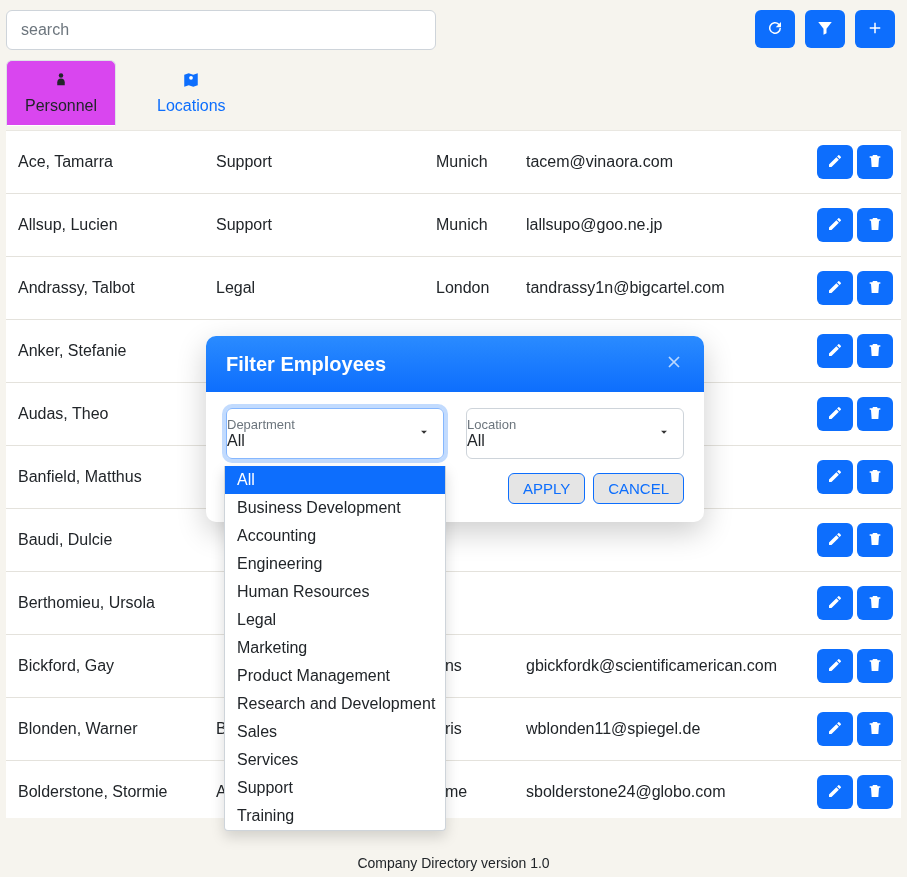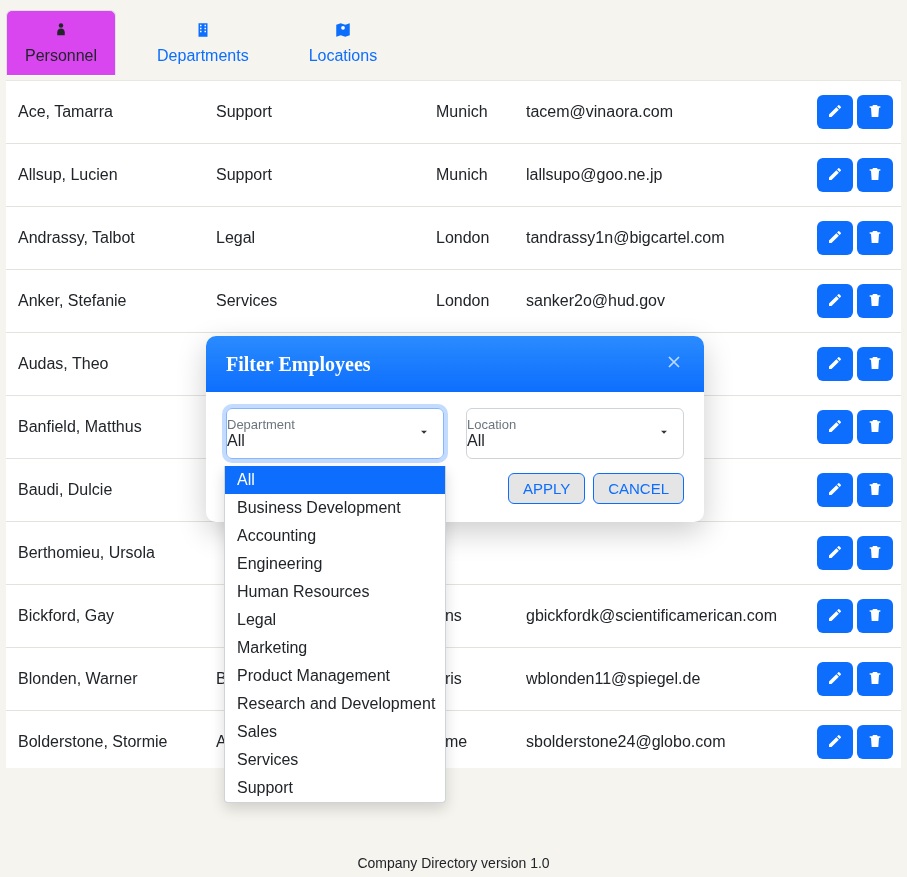--- a/index.html
+++ b/index.html
@@ -122,21 +122,20 @@
   }
   .modal-header {
     background: linear-gradient(#2a8bff,#0d6efd);
     color: #fff;
     padding: 16px 20px;
     border-top-left-radius: 10px;
     border-top-right-radius: 10px;
     display: flex;
     justify-content: space-between;
     align-items: center;
-    font-family: Liberation Serif, serif;
   }
   .modal-title { font-size: 20px; font-weight: 600; }
   .modal-close { cursor: pointer; opacity:.7; }
   .modal-close svg { stroke:#fff; }
   .modal-body { padding: 16px 20px 10px 20px; display:flex; gap: 22px; }
   .select-box {
     position: relative;
     flex: 1;
     border: 1px solid #ced4da;
     border-radius: 6px;
@@ -191,44 +190,56 @@
   .dropdown-item.selected {
     background: #0d6efd;
     color: #fff;
   }
 </style>
 </head>
 <body>
 
 <div class="container">
 
+  <div class="topbar">
+    <input class="search" type="text" placeholder="search" style="">
+    <div class="action-buttons">
+      <button class="icon-btn">
+        <span>
+          <svg width="18" height="18" viewBox="0 0 24 24">
+              <path d="M17.65 6.35A8 8 0 1 0 20 12h-2a6 6 0 1 1-1.76-4.24L13 11h7V4l-2.35 2.35z"></path>
+            </svg>
+        </span>
+      </button>
+      <button class="icon-btn">
+        <span>
+          <svg width="18" height="18" viewBox="0 0 24 24">
+              <path d="M3 4h18l-7 9v6l-4 2v-8L3 4z"></path>
+            </svg>
+        </span>
+      </button>
+      <button class="icon-btn">
+        <span>
+          <svg width="18" height="18" viewBox="0 0 24 24">
+              <path d="M11 5h2v6h6v2h-6v6h-2v-6H5v-2h6V5z"></path>
+            </svg>
+        </span>
+      </button>
+    </div>
+  </div>
 
   <div class="tabs">
     <div class="tab active">
       <span class="tab-icon">
         <svg width="18" height="18" viewBox="0 0 24 24" fill="#212529">
             <circle cx="12" cy="6" r="3"></circle>
             <path d="M12 10c-3 0-5 2-5 5v4h10v-4c0-3-2-5-5-5z"></path>
           </svg>
       </span>
       <span class="tab-label">Personnel</span>
-    </div>
-    <div class="tab">
-      <span class="tab-icon">
-        <svg width="18" height="18" viewBox="0 0 24 24" fill="#0d6efd">
-            <rect x="6" y="3" width="12" height="18"></rect>
-            <rect x="8" y="5" width="2" height="2" fill="#fff"></rect>
-            <rect x="14" y="5" width="2" height="2" fill="#fff"></rect>
-            <rect x="8" y="9" width="2" height="2" fill="#fff"></rect>
-            <rect x="14" y="9" width="2" height="2" fill="#fff"></rect>
-            <rect x="8" y="13" width="2" height="2" fill="#fff"></rect>
-            <rect x="14" y="13" width="2" height="2" fill="#fff"></rect>
-          </svg>
-      </span>
-      <span class="tab-label">Departments</span>
     </div>
     <div class="tab">
       <span class="tab-icon">
         <svg width="20" height="18" viewBox="0 0 24 24" fill="#0d6efd">
             <path d="M3 5l6-2 6 2 6-2v16l-6 2-6-2-6 2V5z"></path>
             <circle cx="12" cy="9" r="2.5" fill="#fff"></circle>
           </svg>
       </span>
       <span class="tab-label">Locations</span>
     </div>
@@ -450,16 +461,17 @@
         <div class="dropdown-item">Accounting</div>
         <div class="dropdown-item">Engineering</div>
         <div class="dropdown-item">Human Resources</div>
         <div class="dropdown-item">Legal</div>
         <div class="dropdown-item">Marketing</div>
         <div class="dropdown-item">Product Management</div>
         <div class="dropdown-item">Research and Development</div>
         <div class="dropdown-item">Sales</div>
         <div class="dropdown-item">Services</div>
         <div class="dropdown-item">Support</div>
+        <div class="dropdown-item">Training</div>
       </div>
   </div>
 
 </div>
 
 </body></html>

